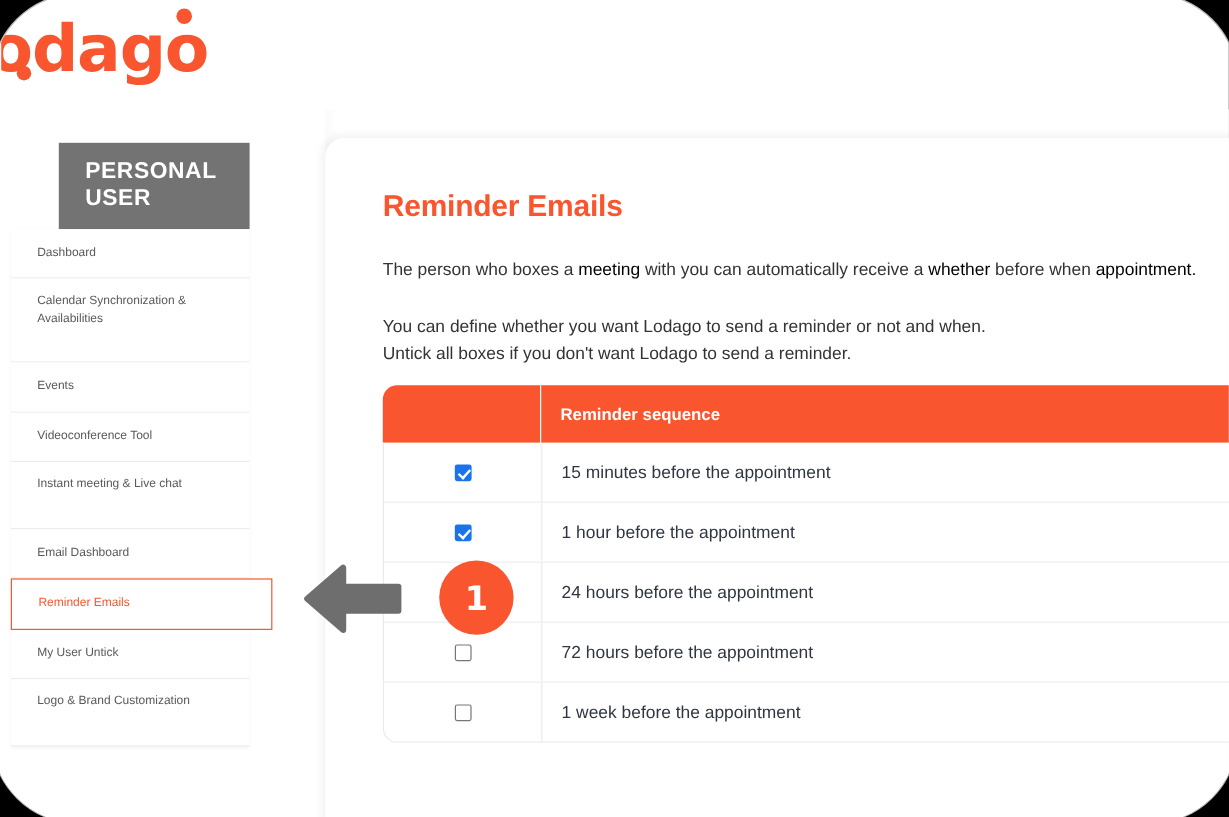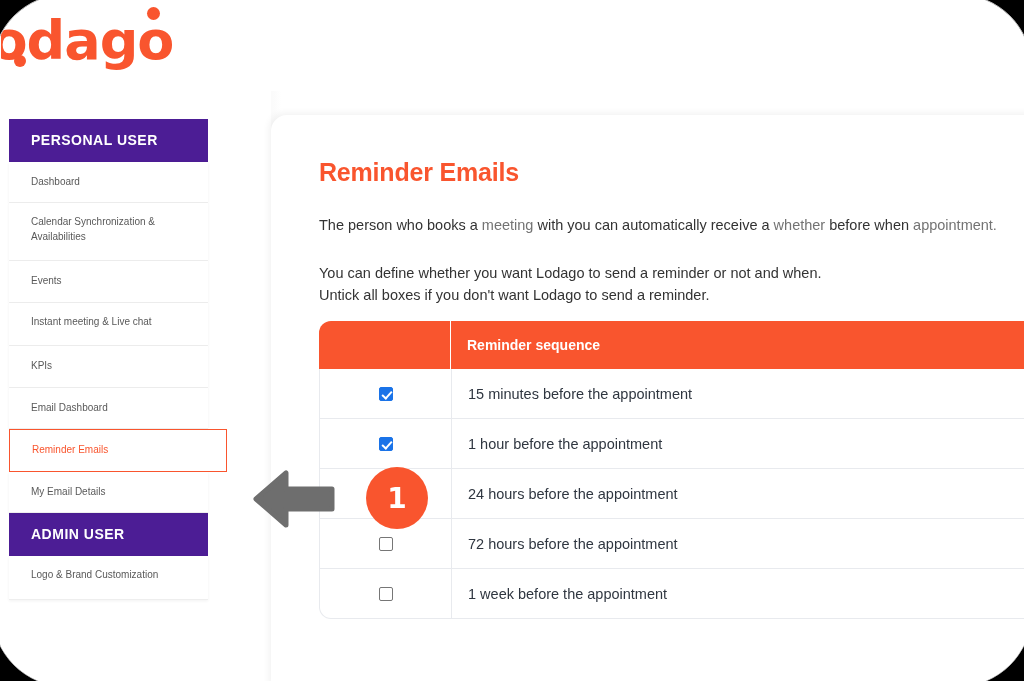--- a/index.html
+++ b/index.html
@@ -92,41 +92,42 @@
   }
   #sidebar-inner {
     position: absolute;
     left: 8px;
     top: 28px;
     width: 199px;
   }
 
   .nav-section {
     display: block;
-    background: #4c1d95;
+    background: #737373;
     color: #ffffff;
-    font-size: 14px;
+    font-size: 19px;
     font-weight: 700;
     letter-spacing: 0.5px;
     padding: 13px 0 13px 22px;
     line-height: 1.2;
+    margin-left: 40px;
   }
 
   .nav-item {
     display: block;
     background: #ffffff;
     color: #595959;
     font-size: 10px;
     padding: 13px 12px 13px 22px;
     line-height: 1.45;
     border-bottom: 1px solid #eeeeee;
     box-shadow: 0 1px 3px rgba(0,0,0,0.055);
     position: relative;
   }
-  .nav-item.two-line { padding-top: 12px; padding-bottom: 16px; }
+  .nav-item.two-line { padding-top: 12px; padding-bottom: 28px; }
 
   .nav-item.active {
     color: #f9552e;
     border: 1px solid #f9552e;
     width: 218px;
     box-shadow: none;
     margin-left: 0;
     z-index: 4;
   }
 
@@ -167,21 +168,21 @@
     position: absolute;
     left: 48px;
     font-size: 14.5px;
     color: #333333;
     line-height: 1.45;
     white-space: nowrap;
   }
   #intro-1 { top: 100px; }
   #intro-2 { top: 148px; }
   #intro-3 { top: 170px; }
-  .hl { color: #737373; }
+  .hl { color: #000000; }
 
   
   #table {
     position: absolute;
     left: 48px;
     top: 206px;
     width: 740px;
     border-radius: 12px 12px 0 0;
   }
   .trow {
@@ -304,44 +305,43 @@
         <div id="sidebar-inner">
 
           <div class="nav-section">PERSONAL USER</div>
 
           <div class="nav-item">Dashboard</div>
 
           <div class="nav-item two-line">Calendar Synchronization &amp; Availabilities</div>
 
           <div class="nav-item">Events</div>
 
+          <div class="nav-item">Videoconference Tool</div>
 
           <div class="nav-item two-line">Instant meeting &amp; Live chat</div>
 
-          <div class="nav-item">KPIs</div>
 
           <div class="nav-item">Email Dashboard</div>
 
           <div class="nav-item active">Reminder Emails</div>
 
-          <div class="nav-item">My Email Details</div>
-
-          <div class="nav-section">ADMIN USER</div>
+          <div class="nav-item">My User Untick</div>
+
 
           <div class="nav-item two-line">Logo &amp; Brand Customization</div>
 
         </div>
       </nav>
 
       <main id="content-card">
 
         <h1 id="page-title">Reminder Emails</h1>
 
         <p class="intro-line" id="intro-1">
-          <span>The person who books a </span><span class="hl">meeting</span><span> with you can automatically receive a </span><span class="hl">whether</span><span> before when </span><span class="hl">appointment.</span>
+          <span>The person who boxes a </span><span class="hl">meeting</span><span> with you can automatically receive a </span><span class="hl">whether</span><span> before when </span><span class="hl">appointment.</span>
         </p>
 
         <p class="intro-line" id="intro-2">You can define whether you want Lodago to send a reminder or not and when.</p>
 
         <p class="intro-line" id="intro-3">Untick all boxes if you don't want Lodago to send a reminder.</p>
 
         <div id="table">
 
           <div class="trow" id="thead">
             <div class="th-check"></div>

